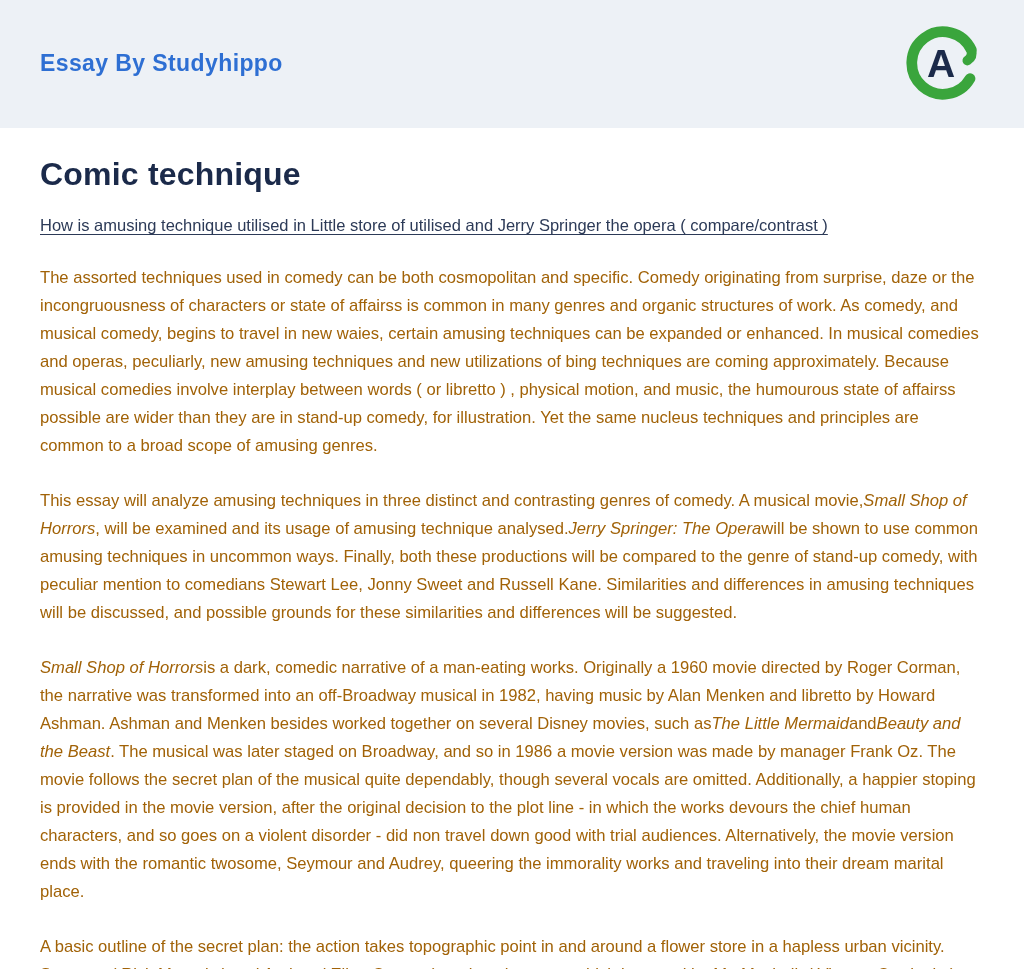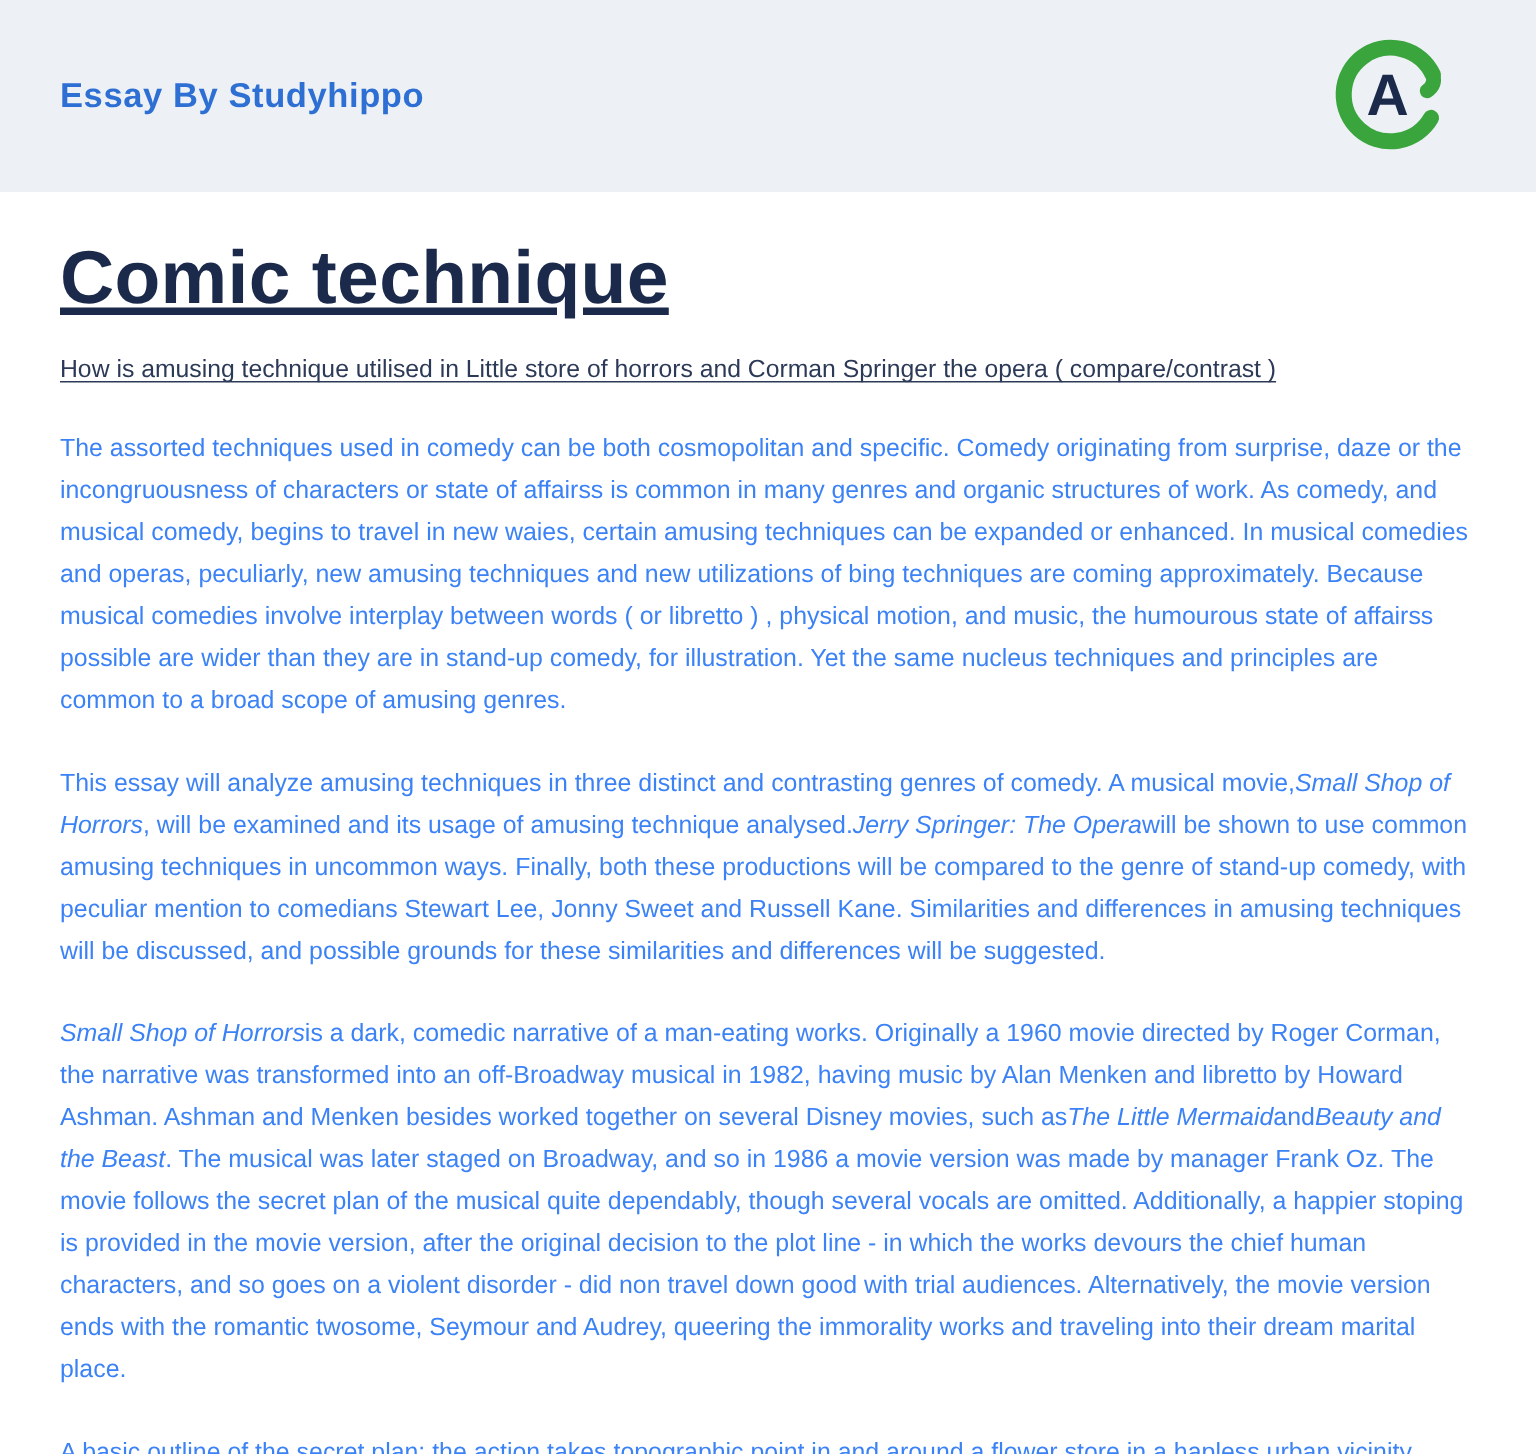--- a/index.html
+++ b/index.html
@@ -6,21 +6,21 @@
   html, body { background: #ffffff; }
   body {
     width: 1024px;
     min-height: 969px;
     margin: 0 auto;
     font-family: "Liberation Sans", sans-serif;
     overflow-x: hidden;
   }
   .header {
     background: #edf1f6;
-    padding: 24px 58px 26px 40px;
+    padding: 24px 42px 26px 40px;
     display: flex;
     justify-content: space-between;
     align-items: center;
   }
   .header-text { display: flex; flex-direction: column; }
   .site-title {
     color: #2e6fd3;
     font-size: 23px;
     font-weight: 700;
     letter-spacing: 0.4px;
@@ -30,38 +30,37 @@
     margin-top: 13px;
     color: #2e6fd3;
     font-size: 15px;
     text-decoration: none;
     cursor: pointer;
   }
   .logo-wrap { width: 78px; height: 78px; flex: 0 0 auto; }
   .main { padding: 20px 40px 40px 40px; }
   .page-title {
     color: #1b2a4a;
-    font-size: 50px;
+    font-size: 32px;
     font-weight: 800;
     letter-spacing: 0.2px;
     margin: 8px 0 20px 0;
-    text-decoration: underline;
   }
   .subtitle {
     display: block;
     color: #2c3a57;
     font-size: 16.5px;
     line-height: 1.55;
     text-decoration: underline;
     text-underline-offset: 3px;
     margin-bottom: 25px;
     cursor: pointer;
   }
   .article-body p {
-    color: #3b82f6;
+    color: #a16207;
     font-size: 16.6px;
     line-height: 1.69;
     margin: 0 0 27px 0;
   }
   .article-body em { font-style: italic; }
 </style>
 </head>
 <body>
 
 <header class="header">
@@ -72,20 +71,20 @@
     <svg width="78" height="78" viewBox="0 0 80 80">
       <path d="M 69 26.5 A 32 32 0 1 0 67.7 56" fill="none" stroke="#3aa53c" stroke-width="11" stroke-linecap="round"></path>
       <path d="M 69 26.5 q 2 7 -4 11" fill="none" stroke="#3aa53c" stroke-width="10" stroke-linecap="round"></path>
       <text x="38" y="54" text-anchor="middle" font-family="Liberation Sans, sans-serif" font-size="40" font-weight="bold" fill="#1b2a4a">A</text>
     </svg>
   </div>
 </header>
 
 <main class="main">
   <h1 class="page-title">Comic technique</h1>
-  <a class="subtitle">How is amusing technique utilised in Little store of horrors and Corman Springer the opera ( compare/contrast )</a>
+  <a class="subtitle">How is amusing technique utilised in Little store of utilised and Jerry Springer the opera ( compare/contrast )</a>
   <div class="article-body" id="article-body">
       <p><span>The assorted techniques used in comedy can be both cosmopolitan and specific. Comedy originating from surprise, daze or the incongruousness of characters or state of affairss is common in many genres and organic structures of work. As comedy, and musical comedy, begins to travel in new waies, certain amusing techniques can be expanded or enhanced. In musical comedies and operas, peculiarly, new amusing techniques and new utilizations of bing techniques are coming approximately. Because musical comedies involve interplay between words ( or libretto ) , physical motion, and music, the humourous state of affairss possible are wider than they are in stand-up comedy, for illustration. Yet the same nucleus techniques and principles are common to a broad scope of amusing genres.</span></p>
       <p><span>This essay will analyze amusing techniques in three distinct and contrasting genres of comedy. A musical movie,</span><em>Small Shop of Horrors</em><span>, will be examined and its usage of amusing technique analysed.</span><em>Jerry Springer: The Opera</em><span>will be shown to use common amusing techniques in uncommon ways. Finally, both these productions will be compared to the genre of stand-up comedy, with peculiar mention to comedians Stewart Lee, Jonny Sweet and Russell Kane. Similarities and differences in amusing techniques will be discussed, and possible grounds for these similarities and differences will be suggested.</span></p>
       <p><em>Small Shop of Horrors</em><span>is a dark, comedic narrative of a man-eating works. Originally a 1960 movie directed by Roger Corman, the narrative was transformed into an off-Broadway musical in 1982, having music by Alan Menken and libretto by Howard Ashman. Ashman and Menken besides worked together on several Disney movies, such as</span><em>The Little Mermaid</em><span>and</span><em>Beauty and the Beast</em><span>. The musical was later staged on Broadway, and so in 1986 a movie version was made by manager Frank Oz. The movie follows the secret plan of the musical quite dependably, though several vocals are omitted. Additionally, a happier stoping is provided in the movie version, after the original decision to the plot line - in which the works devours the chief human characters, and so goes on a violent disorder - did non travel down good with trial audiences. Alternatively, the movie version ends with the romantic twosome, Seymour and Audrey, queering the immorality works and traveling into their dream marital place.</span></p>
       <p><span>A basic outline of the secret plan: the action takes topographic point in and around a flower store in a hapless urban vicinity. Seymour ( Rick Moranis ) and Audrey ( Ellen Greene ) work at the store, which is owned by Mr. Mushnik ( Vincent Gardenia ) . Seymour is an orphan who has been informally adopted by Mushnik. Seymour and Audrey both long for an flight from their `` Skid Row '' surroundings - Audrey in peculiar dreams of life in</span></p>
     </div>
 </main>
 
 </body></html>

